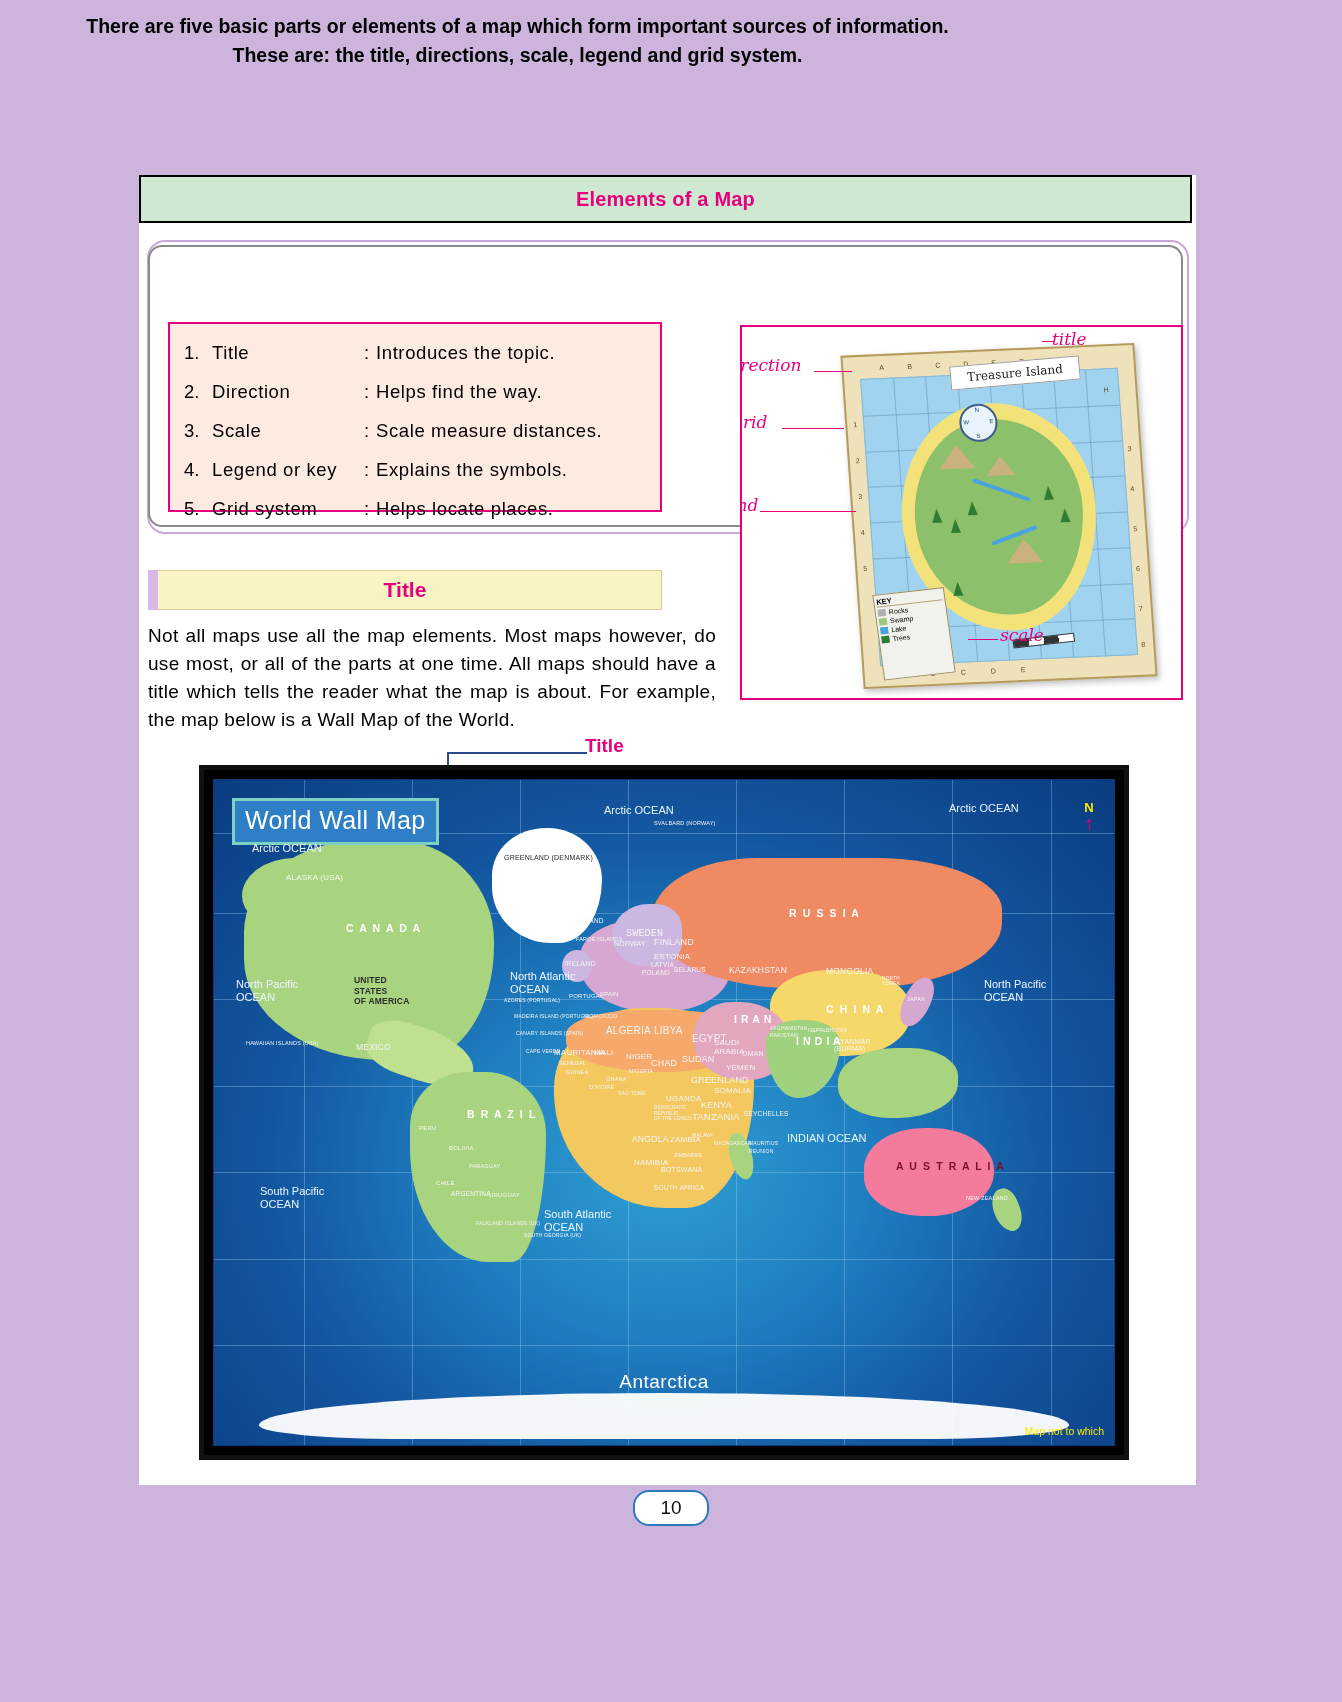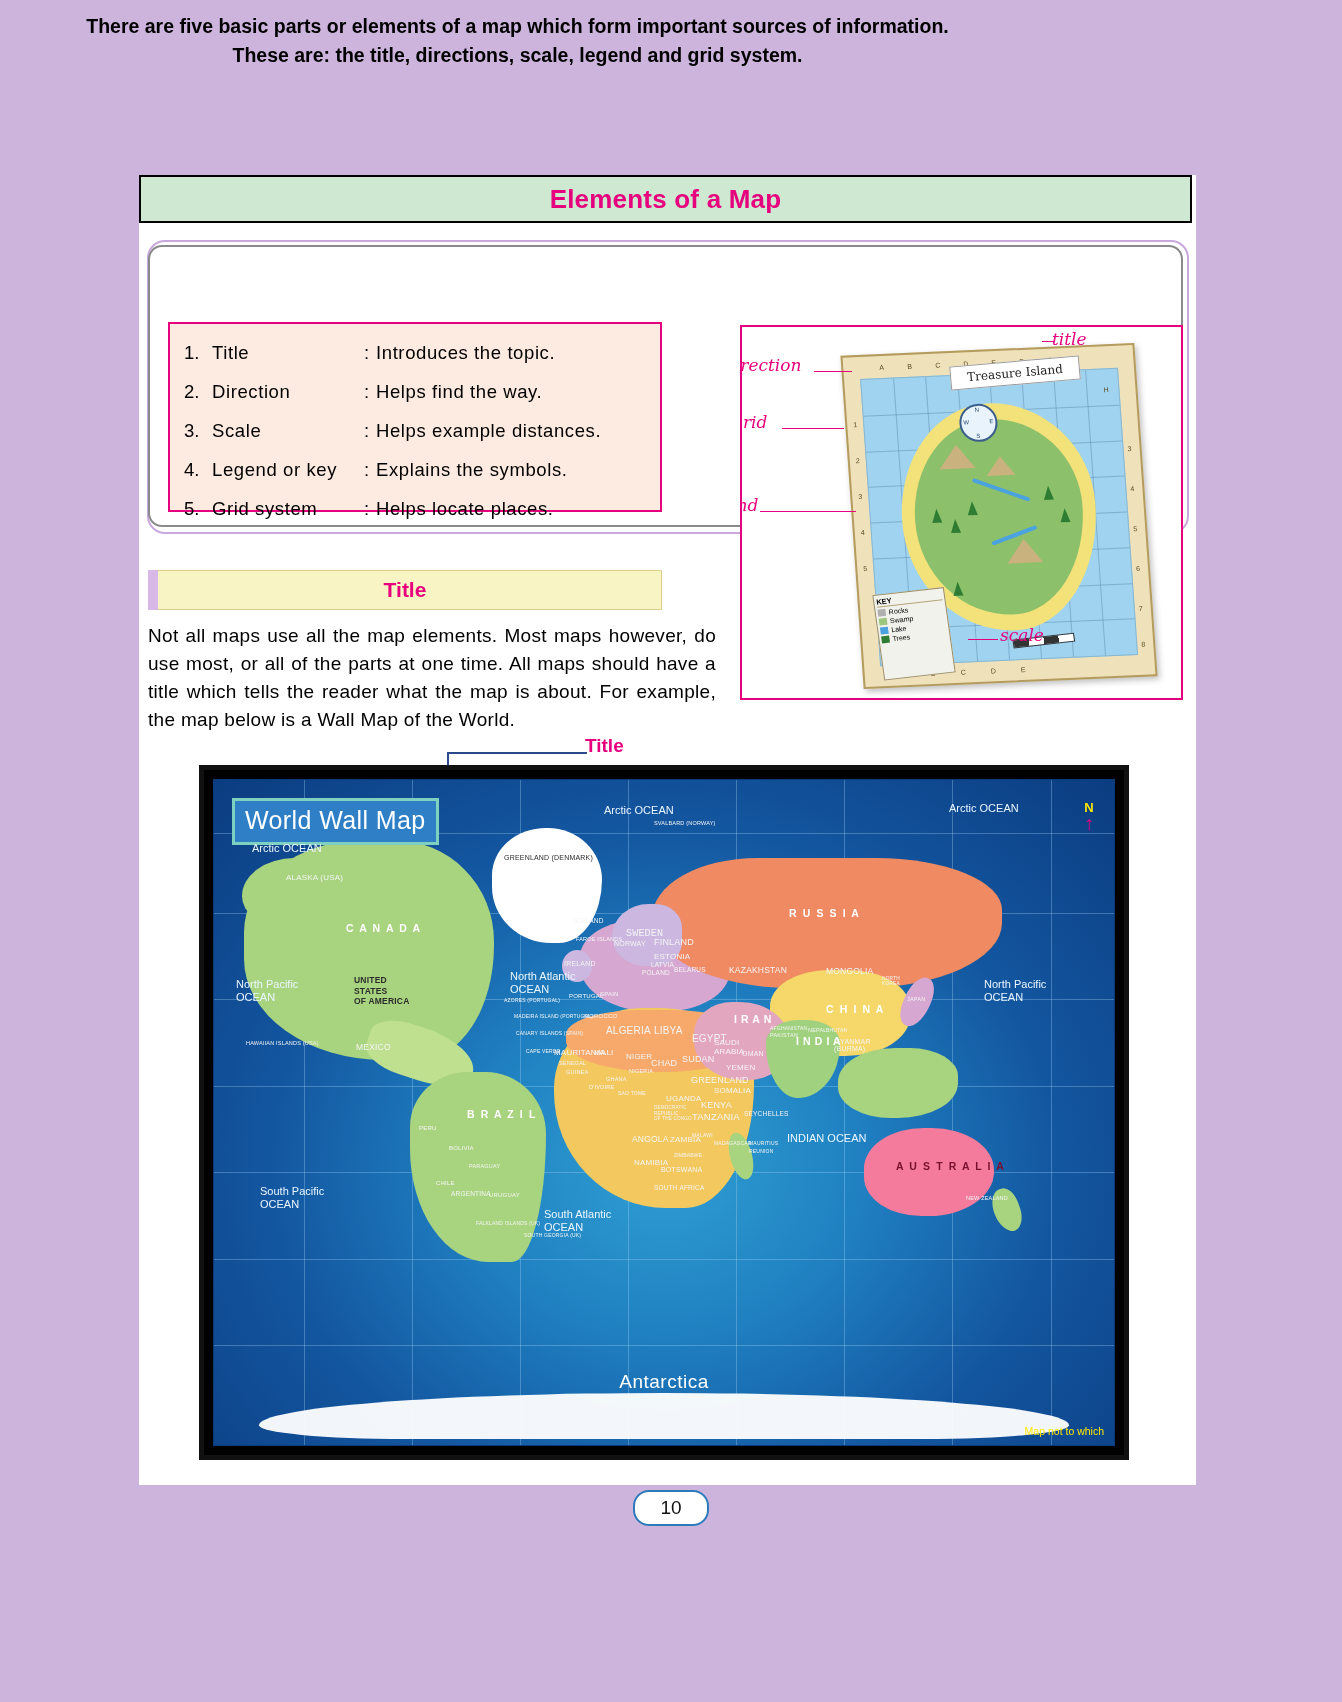--- a/index.html
+++ b/index.html
@@ -46,21 +46,21 @@
     height: 48px;
     background: #cfe8d2;
     border: 2px solid #000000;
     box-sizing: border-box;
     display: flex;
     align-items: center;
     justify-content: center;
   }
   #header-bar .title {
     color: #e6007e;
-    font-size: 26px;
+    font-size: 20px;
     font-weight: bold;
     letter-spacing: 0.2px;
   }
 
   
   #intro-box {
     position: absolute;
     left: 148px;
     top: 245px;
     width: 1035px;
@@ -471,21 +471,21 @@
   <div class="el-row">
     <span class="el-num">2.</span>
     <span class="el-name">Direction</span>
     <span class="el-colon">:</span>
     <span class="el-desc">Helps  find  the  way.</span>
   </div>
   <div class="el-row">
     <span class="el-num">3.</span>
     <span class="el-name">Scale</span>
     <span class="el-colon">:</span>
-    <span class="el-desc">Helps example distances.</span>
+    <span class="el-desc">Scale measure distances.</span>
   </div>
   <div class="el-row">
     <span class="el-num">4.</span>
     <span class="el-name">Legend or key</span>
     <span class="el-colon">:</span>
     <span class="el-desc">Explains  the  symbols.</span>
   </div>
   <div class="el-row">
     <span class="el-num">5.</span>
     <span class="el-name">Grid  system</span>

